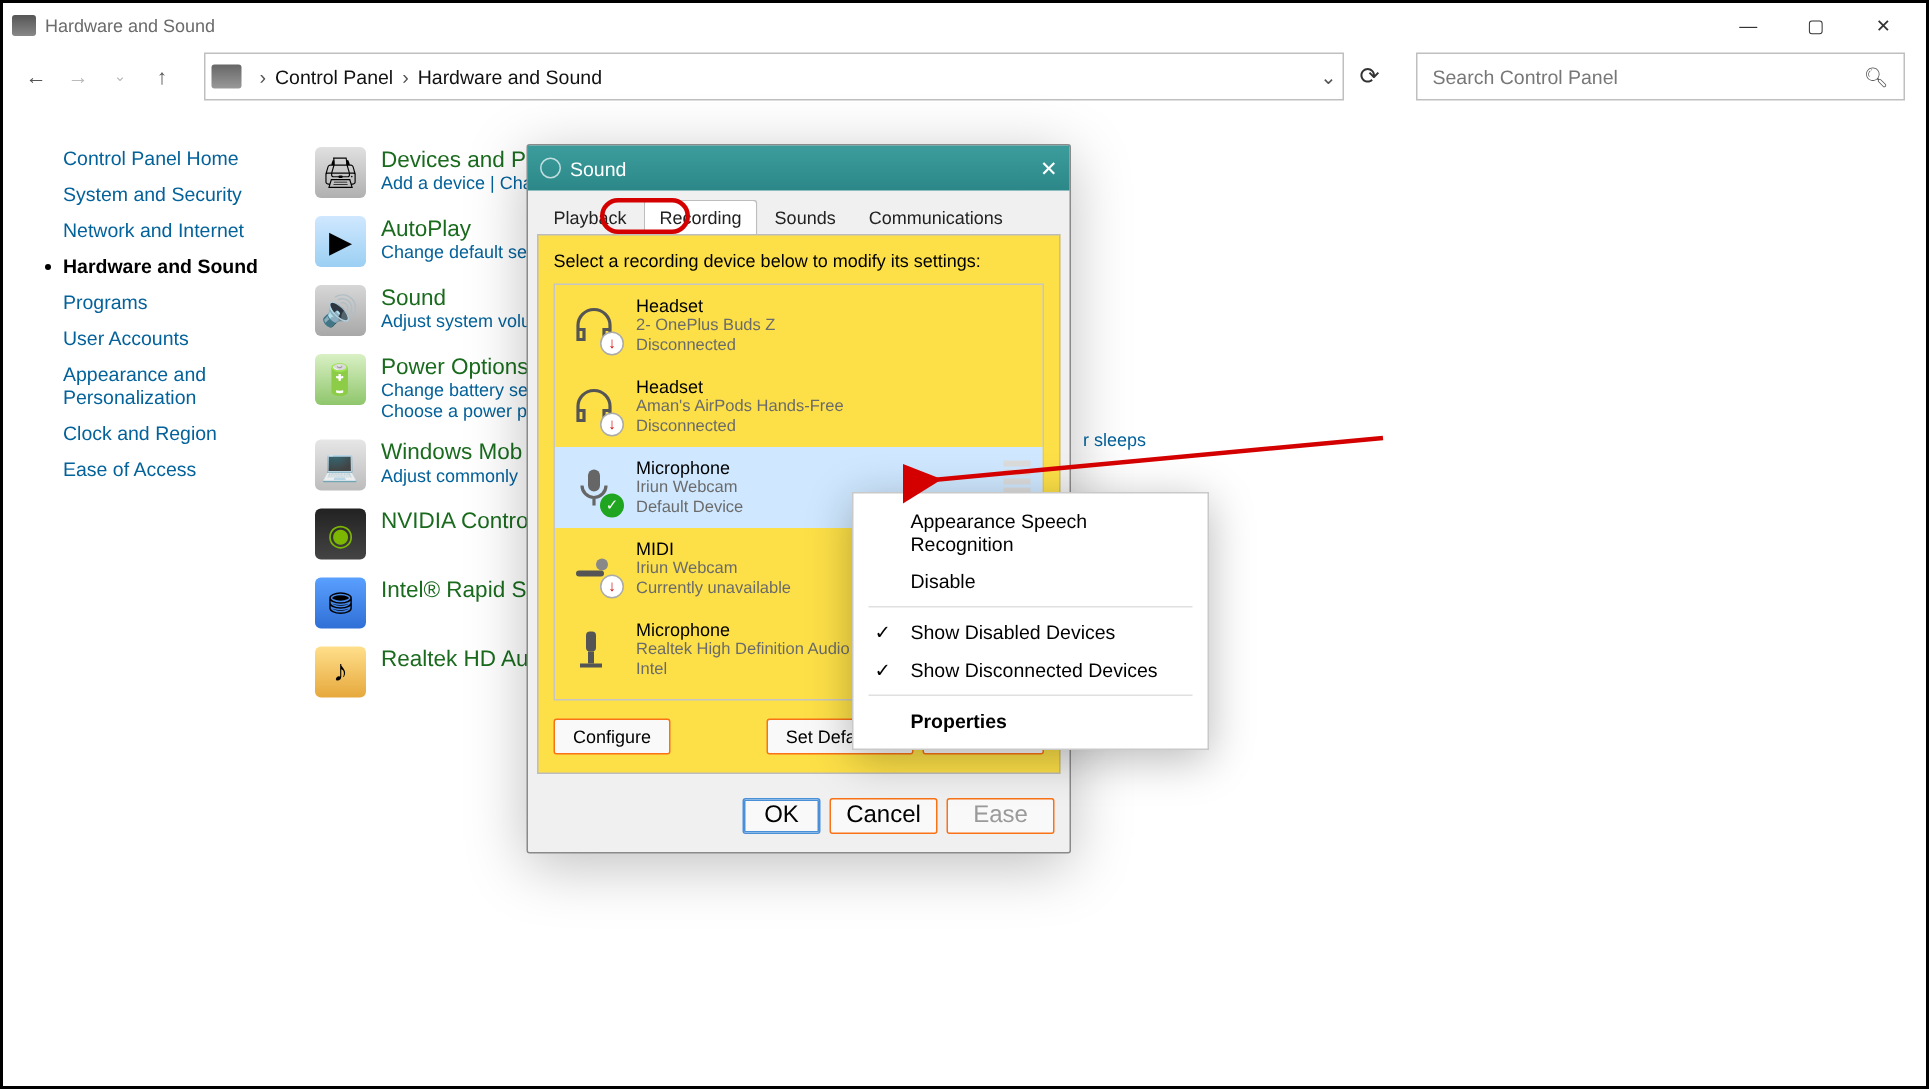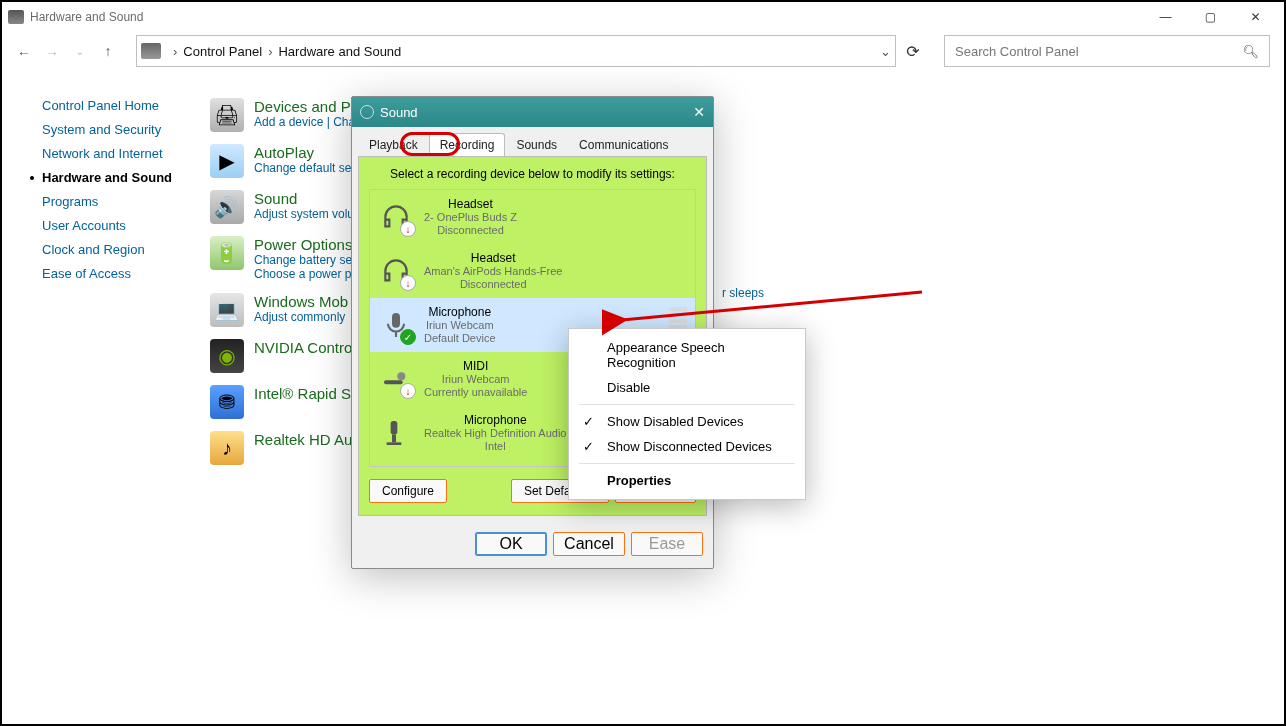--- a/index.html
+++ b/index.html
@@ -37,21 +37,21 @@
   
   .sound-dlg { position:absolute; left:349px; top:94px; width:363px; background:#f0f0f0; border:1px solid #8a8a8a; box-shadow:0 8px 40px rgba(0,0,0,0.25); border-radius:2px;}
   .sound-title { height:30px; background:#2f8f8f; background:linear-gradient(#3c9c9c,#2c8888); color:#fff; display:flex; align-items:center; padding:0 8px; font-size:13px;}
   .sound-title .sico { width:14px; height:14px; border:1px solid #fff; border-radius:50%; margin-right:6px; opacity:0.7;}
   .sound-title .x { margin-left:auto; color:#fff; font-size:14px;}
   .tabs { display:flex; padding:6px 6px 0 6px; font-size:12px;}
   .tab { padding:4px 10px; border:1px solid transparent; border-bottom:none; color:#222;}
   .tab.active { background:#fff; border-color:#bdbdbd; border-radius:3px 3px 0 0;}
   .tab.hl { position:relative;}
   .hl-ring { position:absolute; border:3px solid #d40000; border-radius:14px; pointer-events:none;}
-  .snd-body { background:#bef264; margin:0 6px 6px 6px; border:1px solid #bdbdbd; padding:10px 10px 12px 10px;text-align:center;}
+  .snd-body { background:#fde047; margin:0 6px 6px 6px; border:1px solid #bdbdbd; padding:10px 10px 12px 10px;}
   .snd-instr { font-size:12px; margin-bottom:8px;}
   .devlist { border:1px solid #c6c6c6; height:278px; }
   .devrow { display:flex; align-items:center; height:54px; padding:4px 8px; font-size:12px;}
   .devrow.sel { background:#cfe8ff;}
   .devico { width:36px; height:40px; position:relative; margin-right:10px; display:flex; align-items:center; justify-content:center;}
   .devico svg { width:32px; height:32px;}
   .ovl-badge { position:absolute; right:-2px; bottom:0; width:16px; height:16px; border-radius:50%; border:1px solid #aaa; background:#fff; display:flex; align-items:center; justify-content:center; font-size:10px;}
   .ovl-badge.red { color:#d40000;}
   .ovl-badge.green { background:#1fa51f; border-color:#1fa51f; color:#fff;}
   .devtxt .dn { color:#000;}
@@ -110,20 +110,21 @@
 </div>
 
 <div class="content">
   <div class="sidebar">
     <div class="link home">Control Panel Home</div>
     <div class="link">System and Security</div>
     <div class="link">Network and Internet</div>
     <div class="link active">Hardware and Sound</div>
     <div class="link">Programs</div>
     <div class="link">User Accounts</div>
+    <div class="link">Appearance and Personalization</div>
     <div class="link">Clock and Region</div>
     <div class="link">Ease of Access</div>
   </div>
 
   <div class="catcol">
     <div class="catrow">
         <div class="cicon ci1">🖨</div>
         <div class="cattxt">
           <div class="title">Devices and P</div>
           <div class="subs">Add a device   |   Change Windows</div>
@@ -283,21 +284,21 @@
       <div class="btn">Configure</div>
       <div style="flex:1"></div>
       <div class="btn spl">
           <span>Set Default</span>
           <span class="dd">▾</span>
         </div>
       <div class="btn">Properties</div>
     </div>
   </div>
   <div class="snd-foot">
-    <div class="btn primary" style="width:72px;justify-content:center">OK</div>
+    <div class="btn primary" style="width:52px;justify-content:center">OK</div>
     <div class="btn" style="width:72px;justify-content:center">Cancel</div>
     <div class="btn dis" style="width:72px;justify-content:center">Ease</div>
   </div>
 </div>
 
 <div class="hl-ring" style="left:398px; top:130px; width:60px; height:24px;"></div>
 <div class="hl-ring" style="left:590px; top:356px; width:72px; height:20px;"></div>
 
 <div class="ctx">
   <div class="mi">Appearance Speech Recognition</div>

